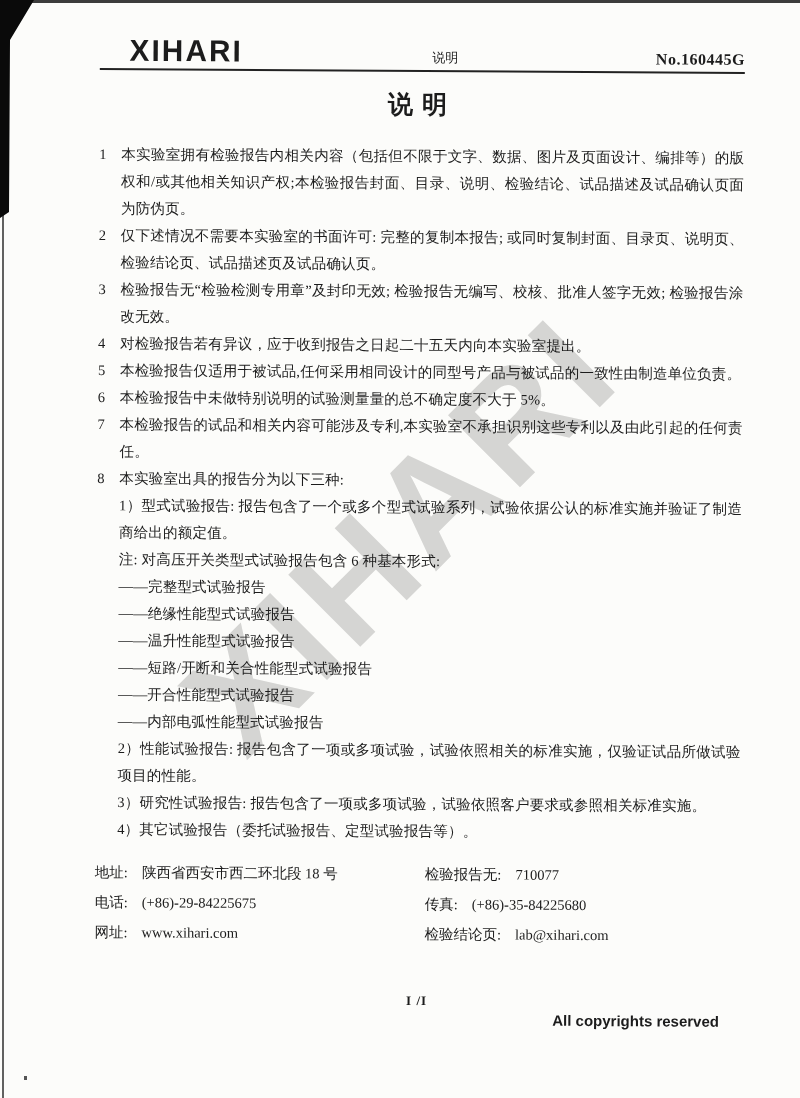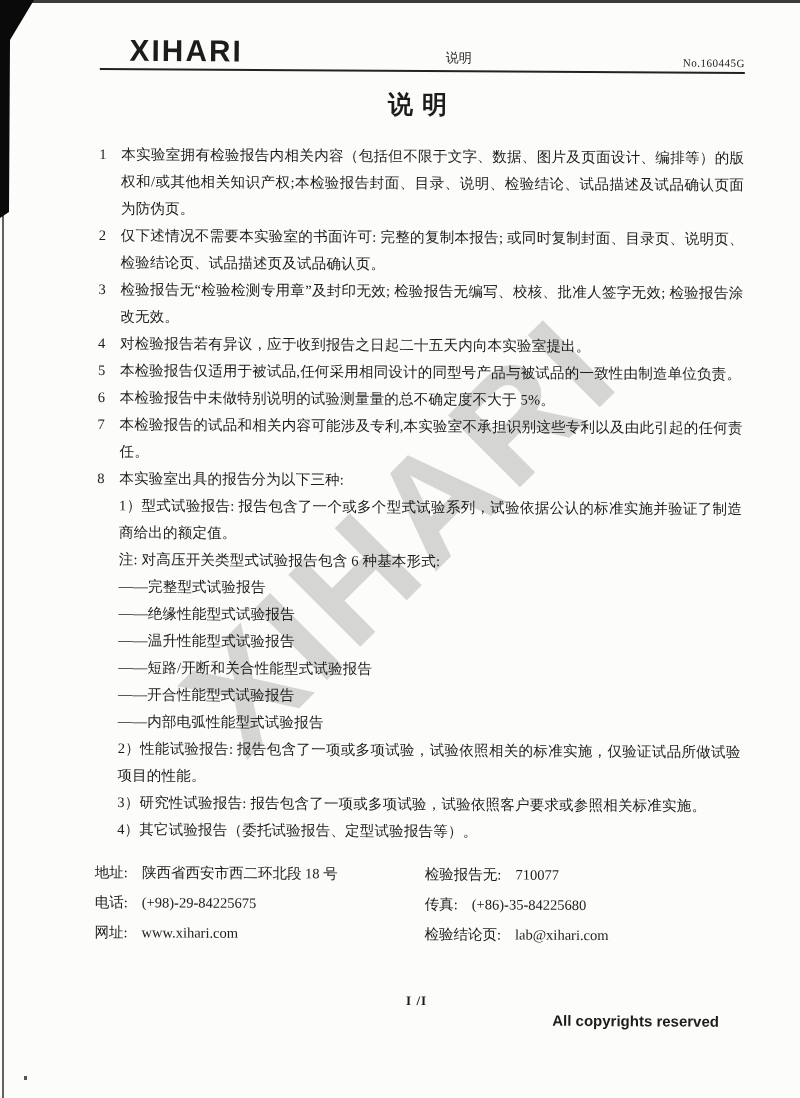--- a/index.html
+++ b/index.html
@@ -27,21 +27,21 @@
     position:absolute;left:100px;right:55px;top:38px;z-index:3;
     transform:rotate(.35deg);transform-origin:top left;
   }
   .hdr{display:flex;align-items:flex-end;}
   .hdr-logo{
     font-family:"Liberation Sans","DejaVu Sans",sans-serif;
     font-weight:bold;font-size:28px;letter-spacing:2px;line-height:1;
     transform:scale(1.06,1.08);transform-origin:left bottom;padding-left:28px;
   }
   .hdr-center{flex:1;text-align:center;font-size:13px;padding-bottom:1px;}
-  .hdr-no{font-size:11px;padding-bottom:1px;letter-spacing:.5px;}
+  .hdr-no{font-size:16px;padding-bottom:1px;letter-spacing:.5px;font-weight:bold;}
   .hdr-rule{border-bottom:2px solid #222;margin-top:2px;}
   .doc-title{
     text-align:center;font-size:25px;font-weight:bold;letter-spacing:9px;
     margin-top:16px;line-height:34px;
   }
   .notes{margin-top:21px;font-size:14.5px;line-height:27px;letter-spacing:.2px;}
   .item{display:flex;}
   .num{flex:none;width:22px;}
   .txt{flex:1;text-align:justify;}
   .sub{padding-left:22px;text-align:justify;}
@@ -131,21 +131,21 @@
     </div>
 
     <div class="contact">
       <div>
         <span class="clabel">地址:</span><span>陕西省西安市西二环北段 18 号</span>
       </div>
       <div>
         <span class="clabel">检验报告无:</span><span>710077</span>
       </div>
       <div>
-        <span class="clabel">电话:</span><span>(+98)-29-84225675</span>
+        <span class="clabel">电话:</span><span>(+86)-29-84225675</span>
       </div>
       <div>
         <span class="clabel">传真:</span><span>(+86)-35-84225680</span>
       </div>
       <div>
         <span class="clabel">网址:</span><span>www.xihari.com</span>
       </div>
       <div>
         <span class="clabel">检验结论页:</span><span>lab@xihari.com</span>
       </div>

